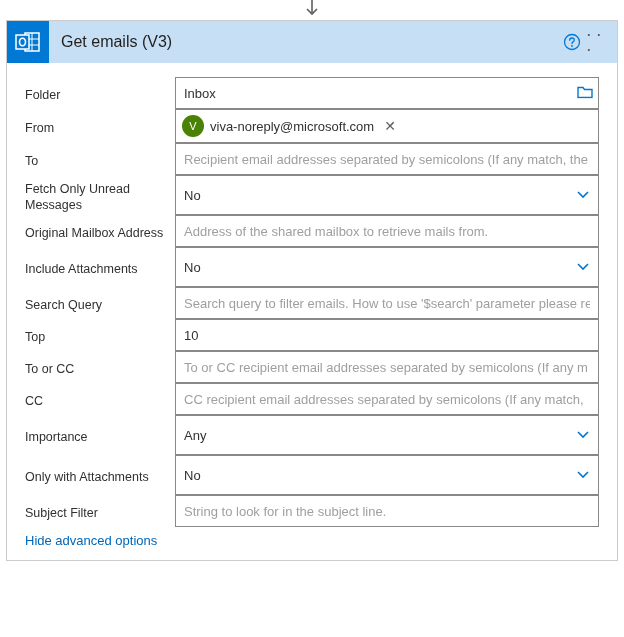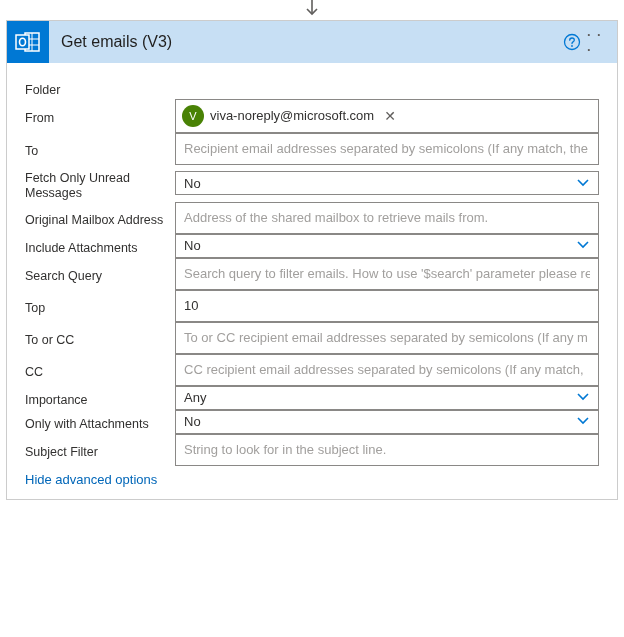--- a/index.html
+++ b/index.html
@@ -84,21 +84,21 @@
   }
   .field-input::placeholder { color: #a19f9d; }
   .folder-icon {
     position: absolute;
     right: 6px; top: 50%;
     transform: translateY(-50%);
     pointer-events: none;
   }
   .select {
     width: 100%;
-    height: 24px;
+    height: 40px;
     border: 1px solid #8a8886;
     display: flex;
     align-items: center;
     justify-content: space-between;
     padding: 0 8px;
     background: #fff;
     cursor: pointer;
     font-size: 13px;
   }
   .chevron { color: #0078d4; }
@@ -173,20 +173,30 @@
         <circle cx="9" cy="13" r="0.9" fill="#0078d4"></circle>
       </svg>
     </div>
     <div class="menu-icon">· · ·</div>
   </div>
 
   <div class="body">
 
     <div class="row">
       <div class="label">Folder</div>
+      <div class="control">
+        <div class="field">
+            <span>Inbox</span>
+          </div>
+        <span class="folder-icon">
+          <svg width="16" height="14" viewBox="0 0 16 14">
+              <path d="M1 3h5l1.5 2H15v8H1z" fill="none" stroke="#0078d4" stroke-width="1.4"></path>
+            </svg>
+        </span>
+      </div>
     </div>
 
     <div class="row">
       <div class="label">From</div>
       <div class="control">
         <div class="chip-field">
           <span class="chip">
             <span class="chip-avatar">V</span>
             <span>viva-noreply@microsoft.com</span>
             <span class="chip-remove">✕</span>

